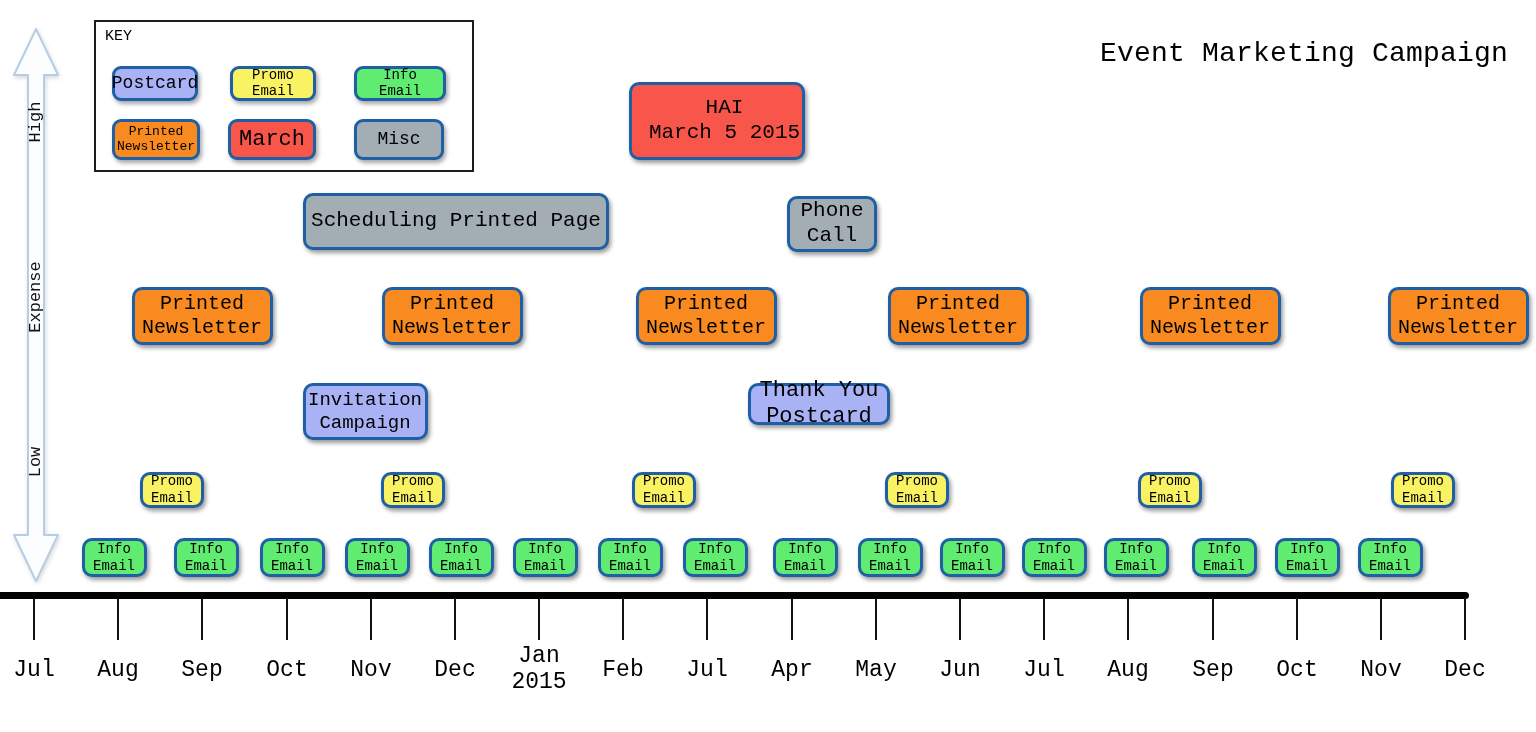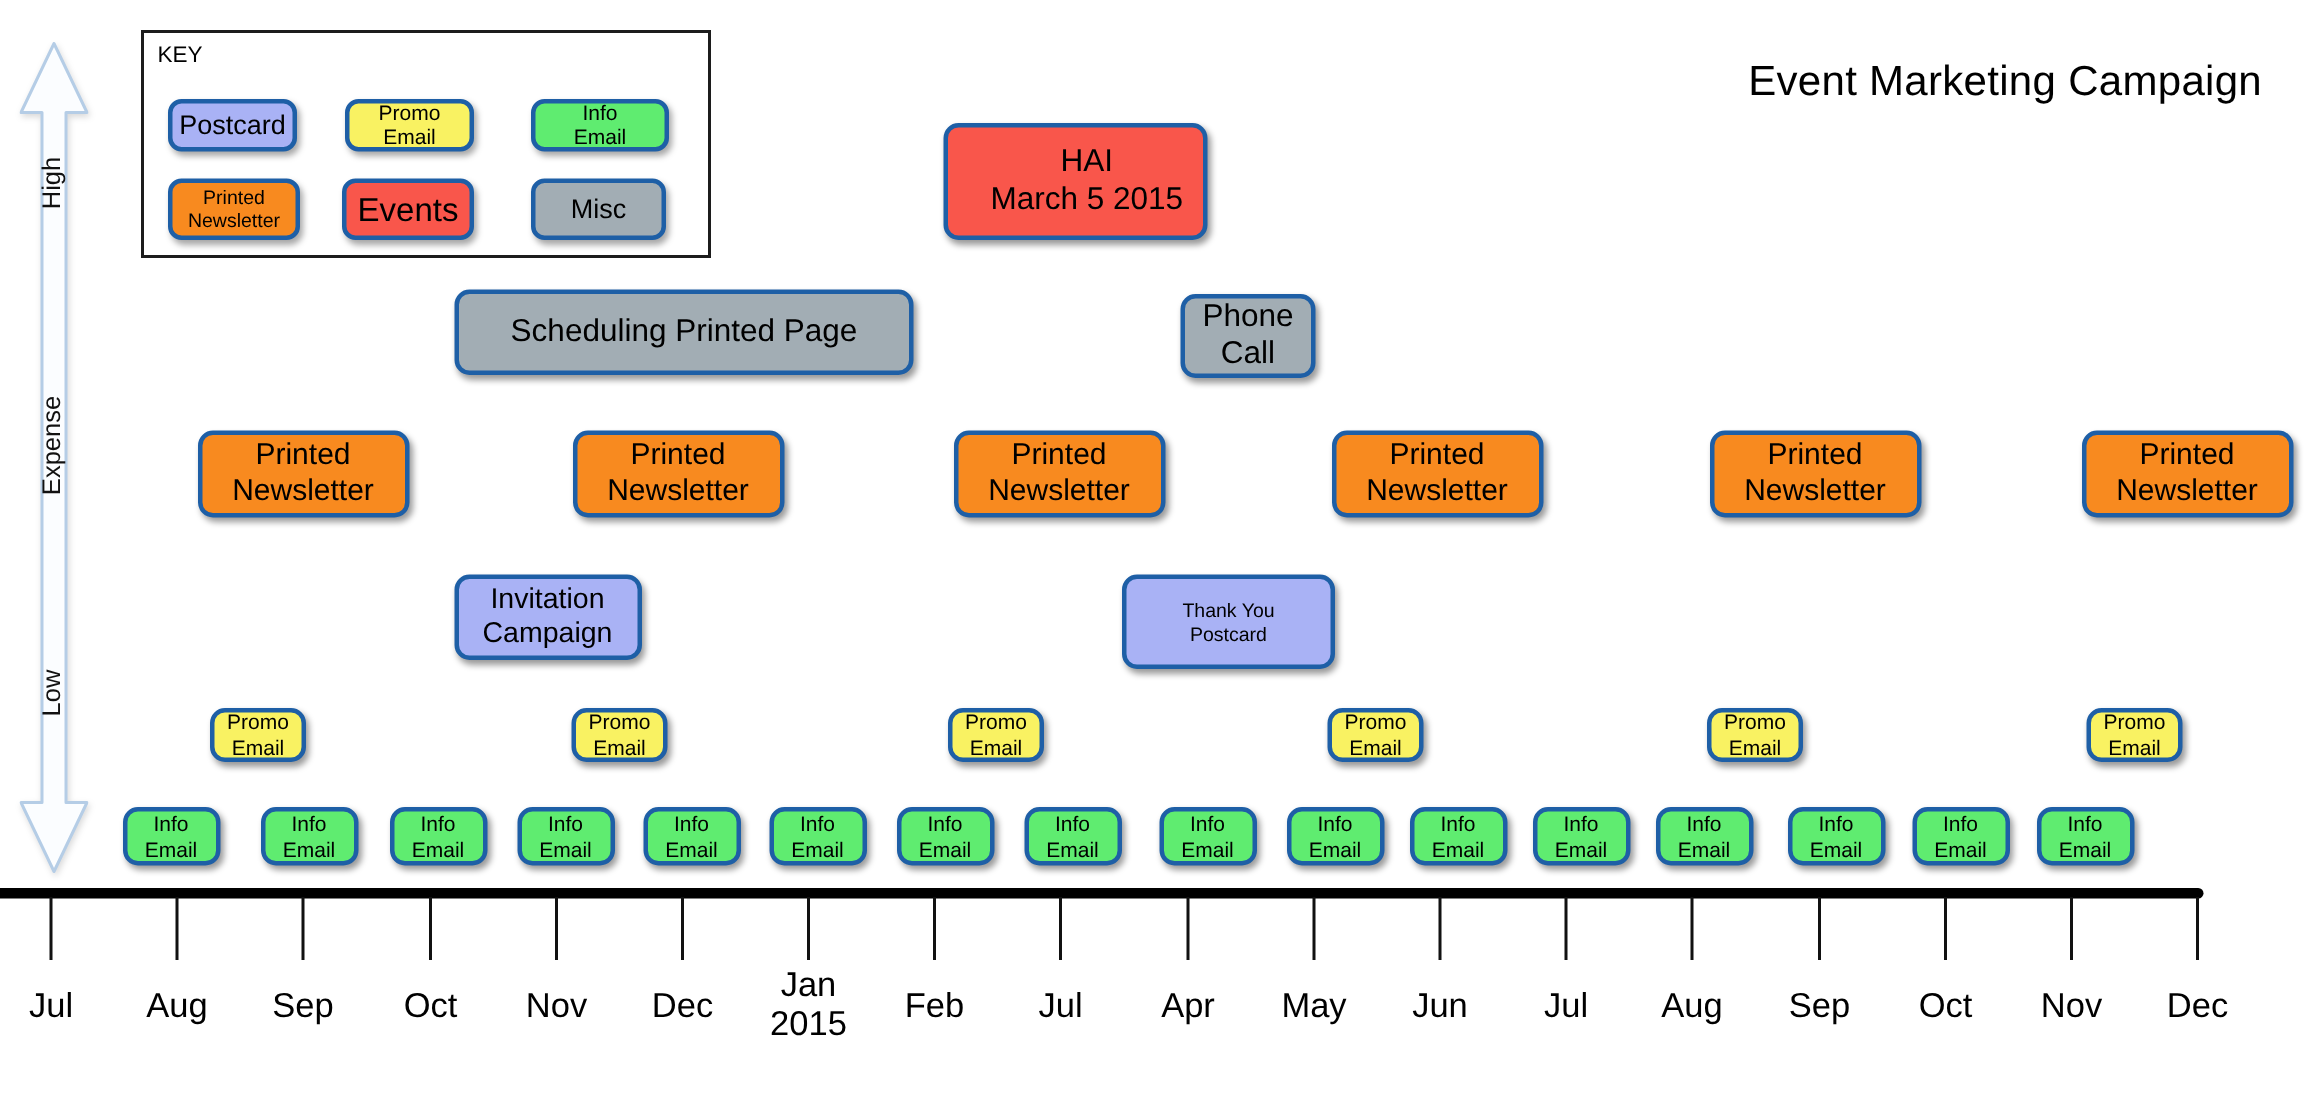--- a/index.html
+++ b/index.html
@@ -1,18 +1,18 @@
 <!DOCTYPE html>
 <html><head>
 <meta charset="utf-8">
 <style>
   html,body{margin:0;padding:0;background:#ffffff;}
   .canvas{
     position:relative;width:1536px;height:732px;overflow:hidden;
-    background:#ffffff;font-family:Liberation Sans, sans-serif;color:#000;
+    background:#ffffff;font-family:Liberation Mono, monospace;color:#000;
   }
   .title{
     position:absolute;top:38px;right:28px;font-size:28px;letter-spacing:.2px;
   }
   
   .axis-arrow{position:absolute;left:13px;top:28px;filter:drop-shadow(1px 2px 2px rgba(0,0,0,0.15));}
   .axis-label{
     position:absolute;font-size:17px;transform:translate(-50%,-50%) rotate(-90deg);
     white-space:nowrap;color:#111;
   }
@@ -61,21 +61,21 @@
   <div class="key-box">
     <div class="key-heading">KEY</div>
     <div>
         <div class="legend-item" style="left: 16px; top: 44px; width: 86px; height: 35px; font-size: 18px; background: rgb(169, 178, 245);">Postcard</div>
         <div class="legend-item" style="left: 134px; top: 44px; width: 86px; height: 35px; font-size: 14px; background: rgb(249, 242, 98);">Promo
 Email</div>
         <div class="legend-item" style="left: 258px; top: 44px; width: 92px; height: 35px; font-size: 14px; background: rgb(95, 236, 112);">Info
 Email</div>
         <div class="legend-item" style="left: 16px; top: 97px; width: 88px; height: 41px; font-size: 13px; background: rgb(248, 138, 31);">Printed
 Newsletter</div>
-        <div class="legend-item" style="left: 132px; top: 97px; width: 88px; height: 41px; font-size: 22px; background: rgb(249, 86, 75);">Events</div>
+        <div class="legend-item" style="left: 132px; top: 97px; width: 88px; height: 41px; font-size: 22px; background: rgb(249, 86, 75);">March</div>
         <div class="legend-item" style="left: 258px; top: 97px; width: 90px; height: 41px; font-size: 18px; background: rgb(162, 173, 180);">Misc</div>
       </div>
   </div>
 
   <div>
       <div class="event-box" style="left: 629px; top: 82px; width: 176px; height: 78px; font-size: 21px; background: rgb(249, 86, 75); padding-left: 15px;">HAI
 March 5 2015</div>
       <div class="event-box" style="left: 303px; top: 193px; width: 306px; height: 57px; font-size: 21px; background: rgb(162, 173, 180);">Scheduling Printed Page</div>
       <div class="event-box" style="left: 787px; top: 196px; width: 90px; height: 56px; font-size: 21px; background: rgb(162, 173, 180);">Phone
 Call</div>
@@ -86,21 +86,21 @@
       <div class="event-box" style="left: 635.5px; top: 287px; width: 141px; height: 58px; font-size: 20px; background: rgb(248, 138, 31);">Printed
 Newsletter</div>
       <div class="event-box" style="left: 887.5px; top: 287px; width: 141px; height: 58px; font-size: 20px; background: rgb(248, 138, 31);">Printed
 Newsletter</div>
       <div class="event-box" style="left: 1139.5px; top: 287px; width: 141px; height: 58px; font-size: 20px; background: rgb(248, 138, 31);">Printed
 Newsletter</div>
       <div class="event-box" style="left: 1387.5px; top: 287px; width: 141px; height: 58px; font-size: 20px; background: rgb(248, 138, 31);">Printed
 Newsletter</div>
       <div class="event-box" style="left: 302.5px; top: 383px; width: 125px; height: 57px; font-size: 19px; background: rgb(169, 178, 245);">Invitation
 Campaign</div>
-      <div class="event-box" style="left: 748px; top: 383px; width: 142px; height: 63px; font-size: 13px; background: rgb(169, 178, 245);">Thank You
+      <div class="event-box" style="left: 748px; top: 383px; width: 142px; height: 42px; font-size: 22px; background: rgb(169, 178, 245);">Thank You
 Postcard</div>
       <div class="event-box" style="left: 140px; top: 472px; width: 64px; height: 36px; font-size: 14px; background: rgb(249, 242, 98);">Promo
 Email</div>
       <div class="event-box" style="left: 381px; top: 472px; width: 64px; height: 36px; font-size: 14px; background: rgb(249, 242, 98);">Promo
 Email</div>
       <div class="event-box" style="left: 632px; top: 472px; width: 64px; height: 36px; font-size: 14px; background: rgb(249, 242, 98);">Promo
 Email</div>
       <div class="event-box" style="left: 885px; top: 472px; width: 64px; height: 36px; font-size: 14px; background: rgb(249, 242, 98);">Promo
 Email</div>
       <div class="event-box" style="left: 1138px; top: 472px; width: 64px; height: 36px; font-size: 14px; background: rgb(249, 242, 98);">Promo

